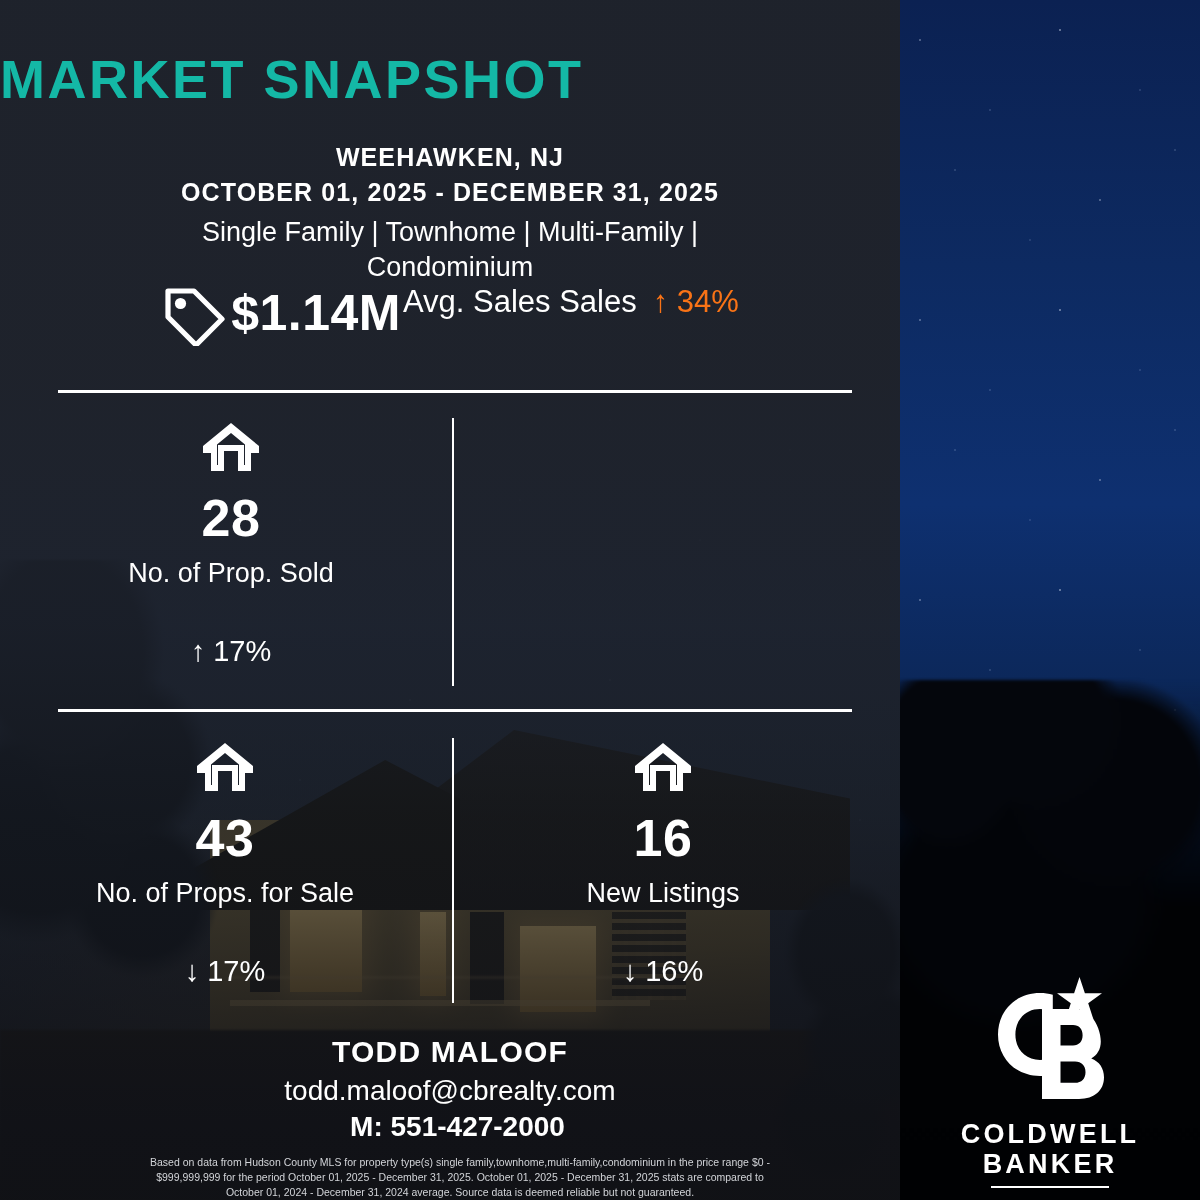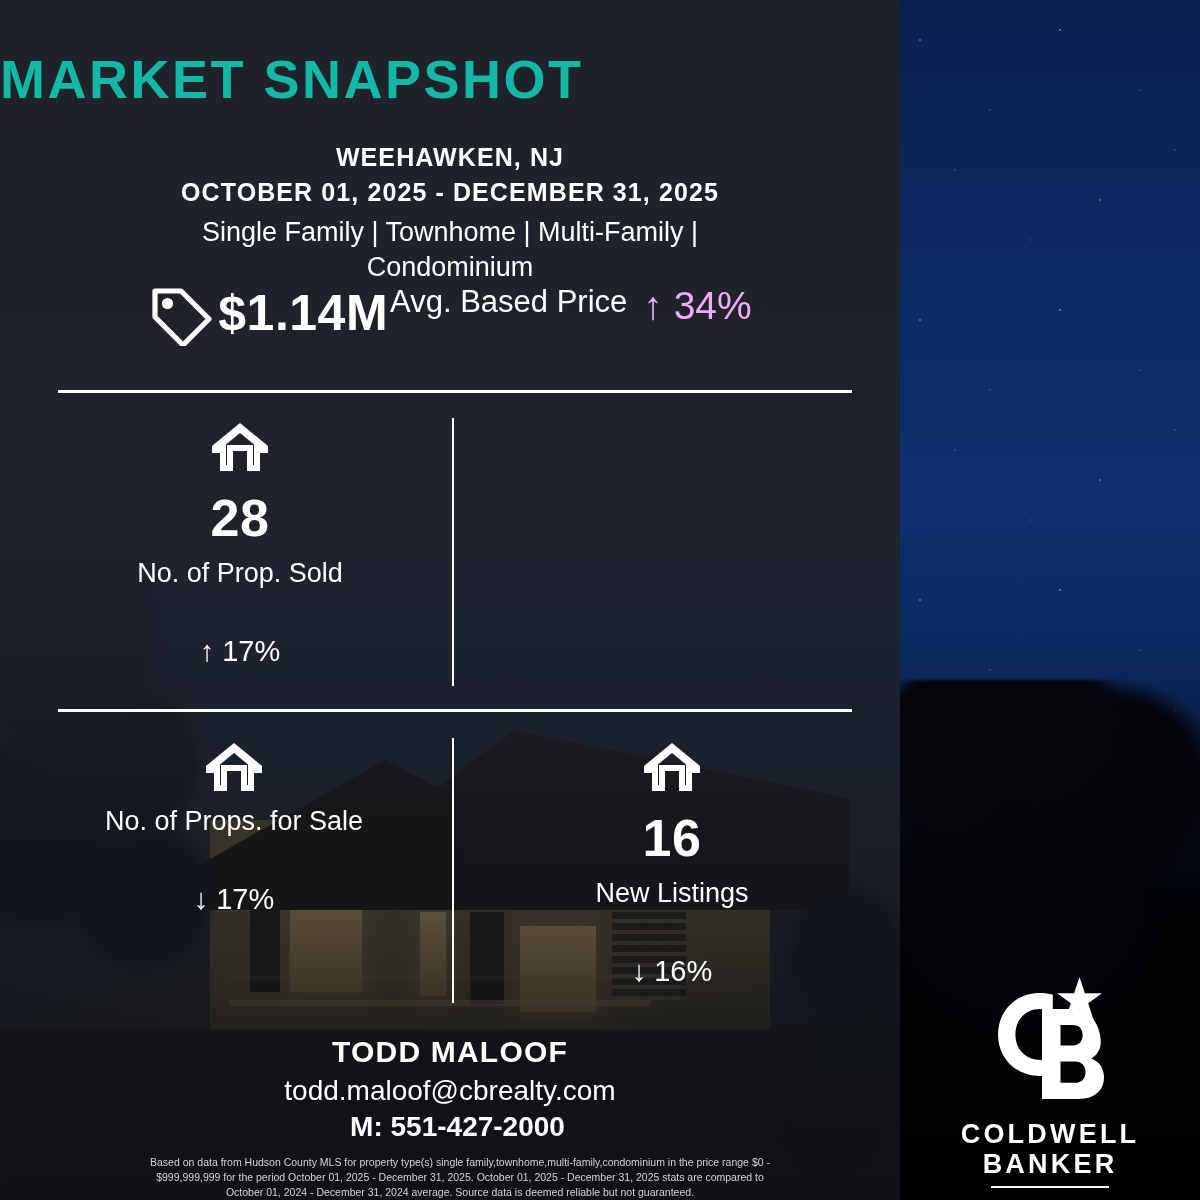--- a/index.html
+++ b/index.html
@@ -172,37 +172,37 @@
     margin: 8px auto 0; width: 620px;
   }
 
   
   .price-row {
     display: flex; align-items: flex-start; justify-content: center;
     gap: 2px; 
   }
   .price-value { color: #fff; font-size: 50px; font-weight: 700; letter-spacing: .5px; }
   .price-label { color: #fff; font-size: 31px; font-weight: 400; }
-  .price-delta { color: #f0abfc; font-size: 39px; font-weight: 400; margin-left: 14px; white-space: nowrap; }
+  .price-delta { color: #f97316; font-size: 31px; font-weight: 400; margin-left: 14px; white-space: nowrap; }
 
   
   .hr {
     position: absolute; left: 58px; width: 794px; height: 3px;
     background: #fff;
   }
   .hr1 { top: 390px; }
   .hr2 { top: 709px; }
   .vr {
     position: absolute; width: 2px; background: #fff;
   }
   .vr1 { left: 452px; top: 418px; height: 268px; }
   .vr2 { left: 452px; top: 738px; height: 265px; }
 
   
-  .stat-row { position: absolute; left: 15px; width: 876px; display: flex; }
+  .stat-row { position: absolute; left: 6px; width: 876px; display: flex; }
   .row1 { top: 418px; }
   .row2 { top: 738px; }
   .cell { width: 450px; text-align: center; color: #fff; }
   .cell .icon { height: 58px; display: flex; align-items: center; justify-content: center; }
   .cell .num {
     font-size: 52px; font-weight: 700; margin-top: 12px; letter-spacing: .5px;
   }
   .cell .lbl { font-size: 27px; font-weight: 400; margin-top: 10px; }
   .cell .delta { font-size: 29px; font-weight: 400; margin-top: 46px; }
 
@@ -282,21 +282,21 @@
     <div class="sub-types">Single Family | Townhome | Multi-Family | Condominium</div>
 
     <div class="price-row">
       <span>
         <svg width="68" height="62" viewBox="0 0 68 62" aria-hidden="true">
           <path d="M7 7 L33 7 L61 35 L35 61 L7 33 Z" fill="none" stroke="#ffffff" stroke-width="5.2" stroke-linejoin="round"></path>
           <circle cx="19.5" cy="19.5" r="5.6" fill="#ffffff"></circle>
         </svg>
       </span>
       <span class="price-value">$1.14M</span>
-      <span class="price-label">Avg. Based Price</span>
+      <span class="price-label">Avg. Sales Sales</span>
       <span class="price-delta">↑ 34%</span>
     </div>
 
     <div class="hr hr1"></div>
     <div class="hr hr2"></div>
     <div class="vr vr1"></div>
     <div class="vr vr2"></div>
 
     <div class="stat-row row1">
       <div class="cell">
@@ -311,20 +311,21 @@
       </div>
     </div>
 
     <div class="stat-row row2">
       <div class="cell">
         <div class="icon">
           <svg width="58" height="52" viewBox="0 0 58 52" aria-hidden="true">
             <path fill="#ffffff" d="M29 2 L57 25 L57 32 L49 32 L49 50 L36 50 L36 30 L22 30 L22 50 L9 50 L9 32 L1 32 L1 25 Z M29 12 L15 23.5 L15 44 L16 44 L16 24 L42 24 L42 44 L43 44 L43 23.5 Z"></path>
           </svg>
         </div>
+        <div class="num">43</div>
         <div class="lbl">No. of Props. for Sale</div>
         <div class="delta">↓ 17%</div>
       </div>
       <div class="cell">
         <div class="icon">
           <svg width="58" height="52" viewBox="0 0 58 52" aria-hidden="true">
             <path fill="#ffffff" d="M29 2 L57 25 L57 32 L49 32 L49 50 L36 50 L36 30 L22 30 L22 50 L9 50 L9 32 L1 32 L1 25 Z M29 12 L15 23.5 L15 44 L16 44 L16 24 L42 24 L42 44 L43 44 L43 23.5 Z"></path>
           </svg>
         </div>
         <div class="num">16</div>

